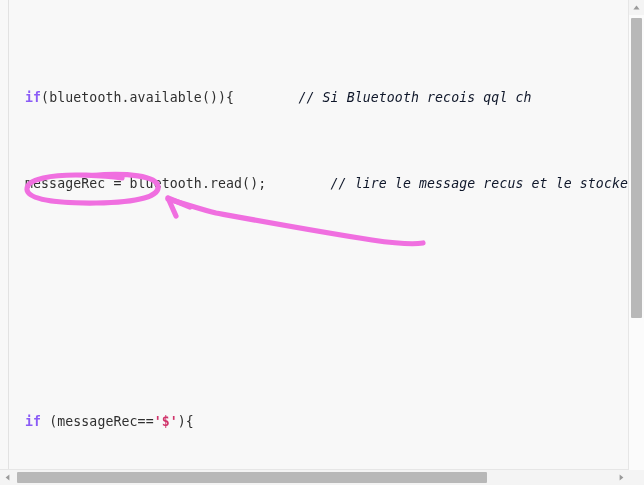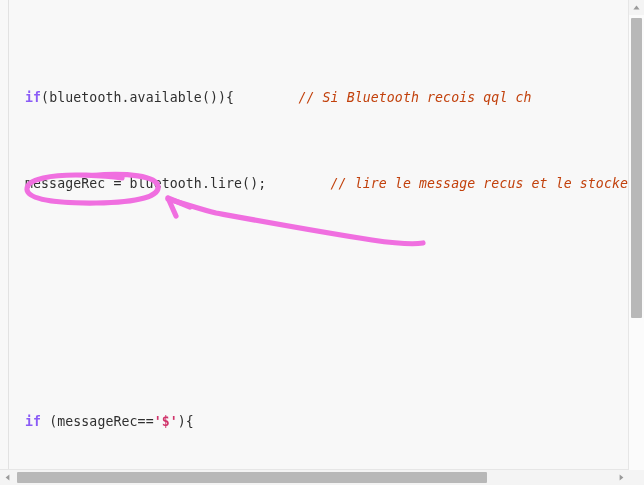--- a/index.html
+++ b/index.html
@@ -53,21 +53,21 @@
   .ln {
     height: 21.6px;
     padding-left: 25px;
     white-space: pre;
   }
   .ln.blank { color: transparent; }
 
   
   .kw   { color: #8b5cf6; font-weight: bold; }
   .chr  { color: #d0336a; font-weight: bold; }
-  .cmt  { color: #c2410c; font-style: italic; text-align: center; }
+  .cmt  { color: #0f172a; font-style: italic; text-align: center; }
   .pln  { color: #2f2f2f; }
 
   
   .annotation {
     position: absolute;
     left: 0;
     top: 0;
     width: 644px;
     height: 500px;
     pointer-events: none;
@@ -165,21 +165,21 @@
 <div id="app">
 
   <div class="editor">
 
     <div class="margin-rule"></div>
 
     <div class="code">
 
       <div class="ln"><span class="kw">if</span><span class="pln">(</span><span class="pln">bluetooth</span><span class="pln">.</span><span class="pln">available</span><span class="pln">()){        </span><span class="cmt">// Si Bluetooth recois qql ch</span></div>
 
-      <div class="ln"><span class="pln">messageRec</span><span class="pln"> = </span><span class="pln">bluetooth</span><span class="pln">.</span><span class="pln">lire</span><span class="pln">();        </span><span class="cmt">// lire le message recus et le stocker dan</span></div>
+      <div class="ln"><span class="pln">messageRec</span><span class="pln"> = </span><span class="pln">bluetooth</span><span class="pln">.</span><span class="pln">read</span><span class="pln">();        </span><span class="cmt">// lire le message recus et le stocker dan</span></div>
 
       <div class="ln blank">&nbsp;</div>
       <div class="ln blank">&nbsp;</div>
 
       <div class="ln"><span class="kw">if</span><span class="pln"> (</span><span class="pln">messageRec</span><span class="pln">==</span><span class="chr">'$'</span><span class="pln">){</span></div>
 
       <div class="ln"></div>
 
       
 

